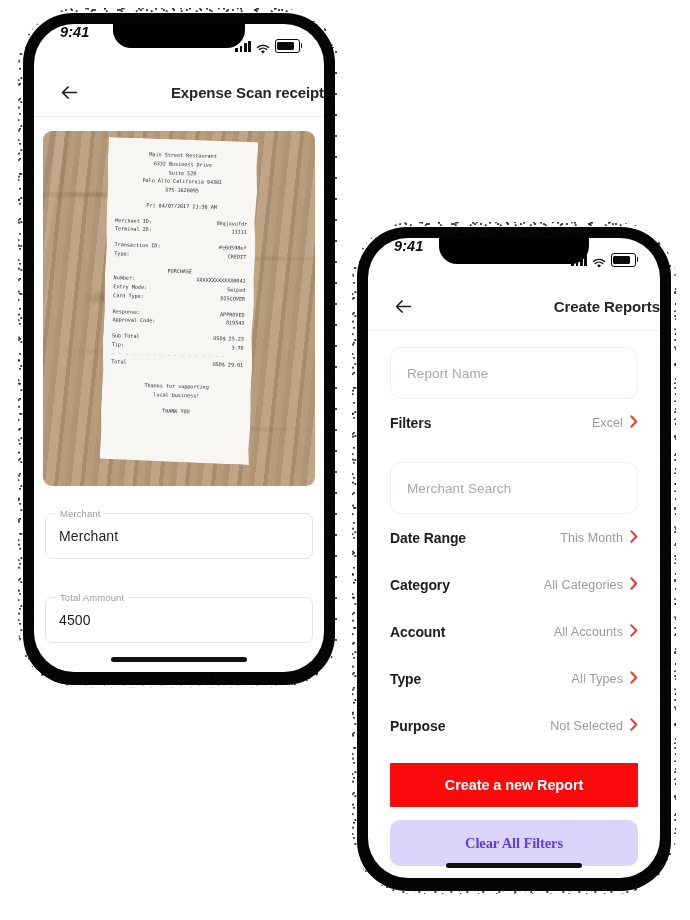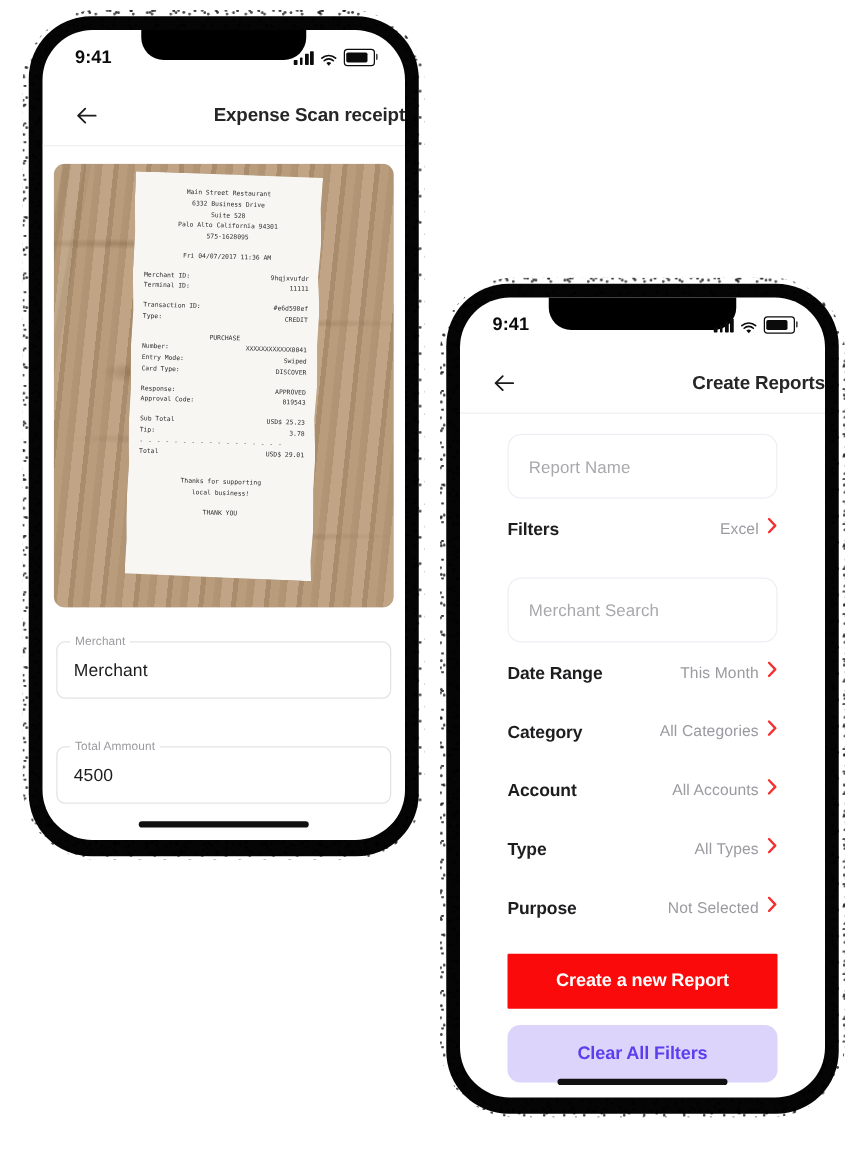--- a/index.html
+++ b/index.html
@@ -48,22 +48,22 @@
     width:150px;height:27px;background:#000;
     border-bottom-left-radius:18px;border-bottom-right-radius:18px;z-index:6;
   }
   .home-indicator{
     position:absolute;bottom:10px;left:50%;transform:translateX(-50%);
     width:136px;height:5px;border-radius:3px;background:#111;z-index:6;
   }
 
   
   .statusbar{
-    height:44px;display:flex;align-items:center;justify-content:space-between;
-    padding:0 24px 0 26px;position:relative;z-index:7;
+    height:44px;display:flex;justify-content:space-between;
+    padding:0 24px 0 26px;position:relative;z-index:7;font-style:italic;
   }
   .status-time{font-size:14.5px;font-weight:700;color:#0b0b0b;letter-spacing:.1px;}
   .status-icons{display:flex;align-items:center;gap:5px;}
   .bars{display:flex;align-items:flex-end;gap:1.6px;height:11px;}
   .bars i{display:block;width:2.7px;background:#0b0b0b;border-radius:.6px;}
   .bars i:nth-child(1){height:4px}.bars i:nth-child(2){height:6px}
   .bars i:nth-child(3){height:8.5px}.bars i:nth-child(4){height:11px}
   .wifi{width:14px;height:11px;position:relative;}
   .batt{width:23px;height:11.5px;border:1.4px solid #0b0b0b;border-radius:3px;position:relative;}
   .batt::after{content:"";position:absolute;right:-3.4px;top:3px;width:1.8px;height:4.5px;background:#0b0b0b;border-radius:0 1px 1px 0;}
@@ -139,21 +139,21 @@
     position:absolute;top:-6px;left:10px;background:#fff;padding:0 4px;
     font-size:9.5px;color:#9a9a9f;letter-spacing:.1px;
   }
   .tf-value{font-size:14px;color:#1d1d1f;letter-spacing:.1px;}
 
   
   #phone-right{left:368px;top:238px;width:292px;height:640px;}
   #phone-right .frame-shadow{border-radius:50px;}
   #phone-right .screen{border-radius:40px;}
 
-  .rp-body{padding:0 38px;}
+  .rp-body{padding:0 22px;}
   .search-box{
     margin-top:16px;height:52px;border:1px solid #f0eef5;border-radius:11px;
     display:flex;align-items:center;padding:0 16px;box-sizing:border-box;
     background:#fff;
   }
   .search-box .ph{font-size:13.5px;color:#a8a8ad;letter-spacing:.1px;}
 
   .filter-row{
     height:47px;display:flex;align-items:center;justify-content:space-between;
     cursor:pointer;
@@ -161,21 +161,21 @@
   .filter-label{font-size:14px;font-weight:700;color:#1d1d1f;letter-spacing:-.1px;}
   .filter-right{display:flex;align-items:center;gap:7px;}
   .filter-value{font-size:12.5px;color:#9a9aa0;letter-spacing:.1px;}
   .chev{display:block;}
 
   .btn{
     height:44px;border-radius:1px;display:flex;align-items:center;justify-content:center;
     font-size:14.5px;font-weight:700;letter-spacing:-.1px;cursor:pointer;
   }
   .btn-primary{background:#FA0A0A;color:#fff;margin-top:14px;}
-  .btn-secondary{background:#DCD4FB;color:#5B3FEF;margin-top:13px;height:46px;border-radius:10px;}
+  .btn-secondary{background:#DCD4FB;color:#5B3FEF;margin-top:13px;height:46px;border-radius:10px;font-family:Liberation Serif, serif;}
 </style>
 </head>
 <body>
 
 <div class="stage">
 
   <div class="phone" id="phone-left">
     <div class="frame-shadow"></div>
     <div class="grain"></div>
     <div class="screen">

